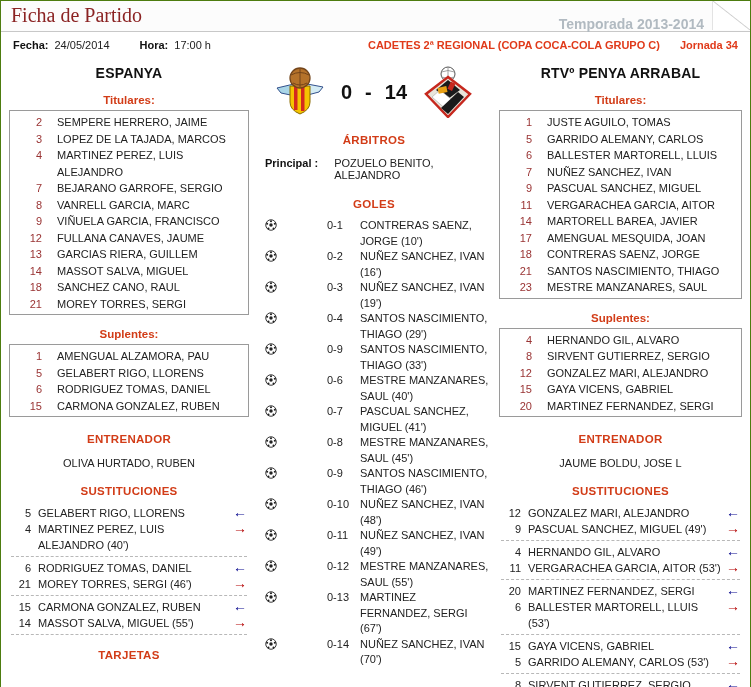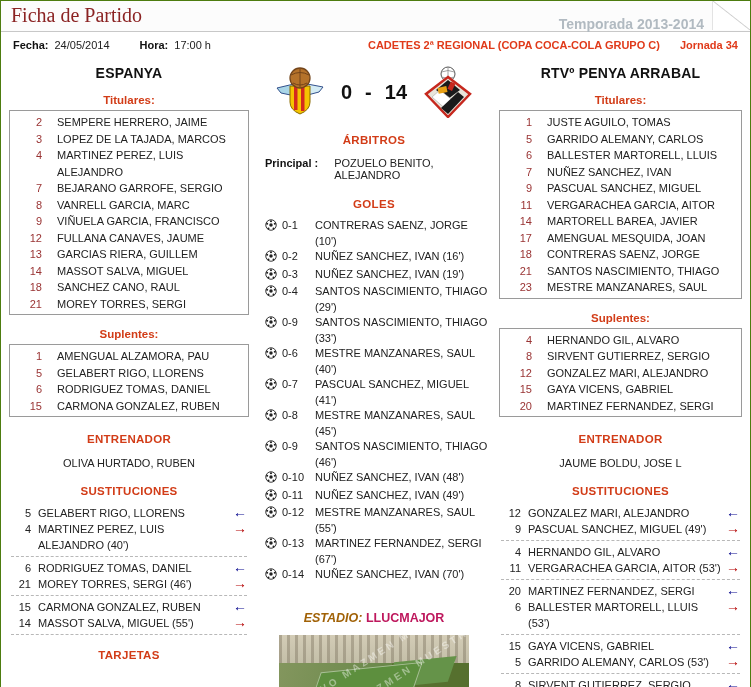--- a/index.html
+++ b/index.html
@@ -52,21 +52,21 @@
   .crest{width:50px;height:52px;flex:none;}
   .score{display:flex;align-items:center;gap:13px;font-size:20px;font-weight:bold;color:#111;}
   .arb-head{margin-top:16px;}
   .referee-row{display:flex;margin:11px 0 0 8px;color:#222;}
   .ref-lbl{font-weight:bold;color:#111;flex:none;}
   .ref-name{padding-left:16px;}
   .goles-head{margin-top:17px;}
   .goals{margin:8px 0 0 8px;}
   .goal-row{display:flex;line-height:15.5px;}
   .goal-ball{flex:none;width:17px;padding-top:1px;}
-  .goal-score{flex:none;width:33px;color:#222;}
+  .goal-score{flex:none;width:33px;color:#222;margin-left:45px;}
   .goal-player{flex:1;color:#222;padding-right:2px;}
 
   .stadium-head{margin-top:26px;text-align:center;font-size:12.5px;}
   .stadium-lbl{font-weight:bold;color:#a16207;font-style:italic;}
   .stadium-link{font-weight:bold;color:#be185d;cursor:pointer;}
   .photo{position:relative;width:190px;height:128px;margin:10px auto 0;overflow:hidden;background:linear-gradient(105deg,#85975f 0%,#6d8a4d 45%,#50702f 100%);}
   .ph-town{position:absolute;top:0;left:0;right:0;height:28px;background:linear-gradient(180deg,#d3ccb6,#c4bfa8);}
   .ph-town:after{content:"";position:absolute;inset:0;background:repeating-linear-gradient(90deg,rgba(115,105,85,.38) 0 3px,transparent 3px 8px);}
   .ph-field{position:absolute;left:36px;top:32px;width:96px;height:44px;background:#5d8f3e;border:1px solid rgba(230,230,220,.55);transform:skewX(-24deg) rotate(-6deg);}
   .ph-field2{position:absolute;left:112px;top:24px;width:60px;height:26px;background:#659349;transform:skewX(-24deg) rotate(-6deg);}

